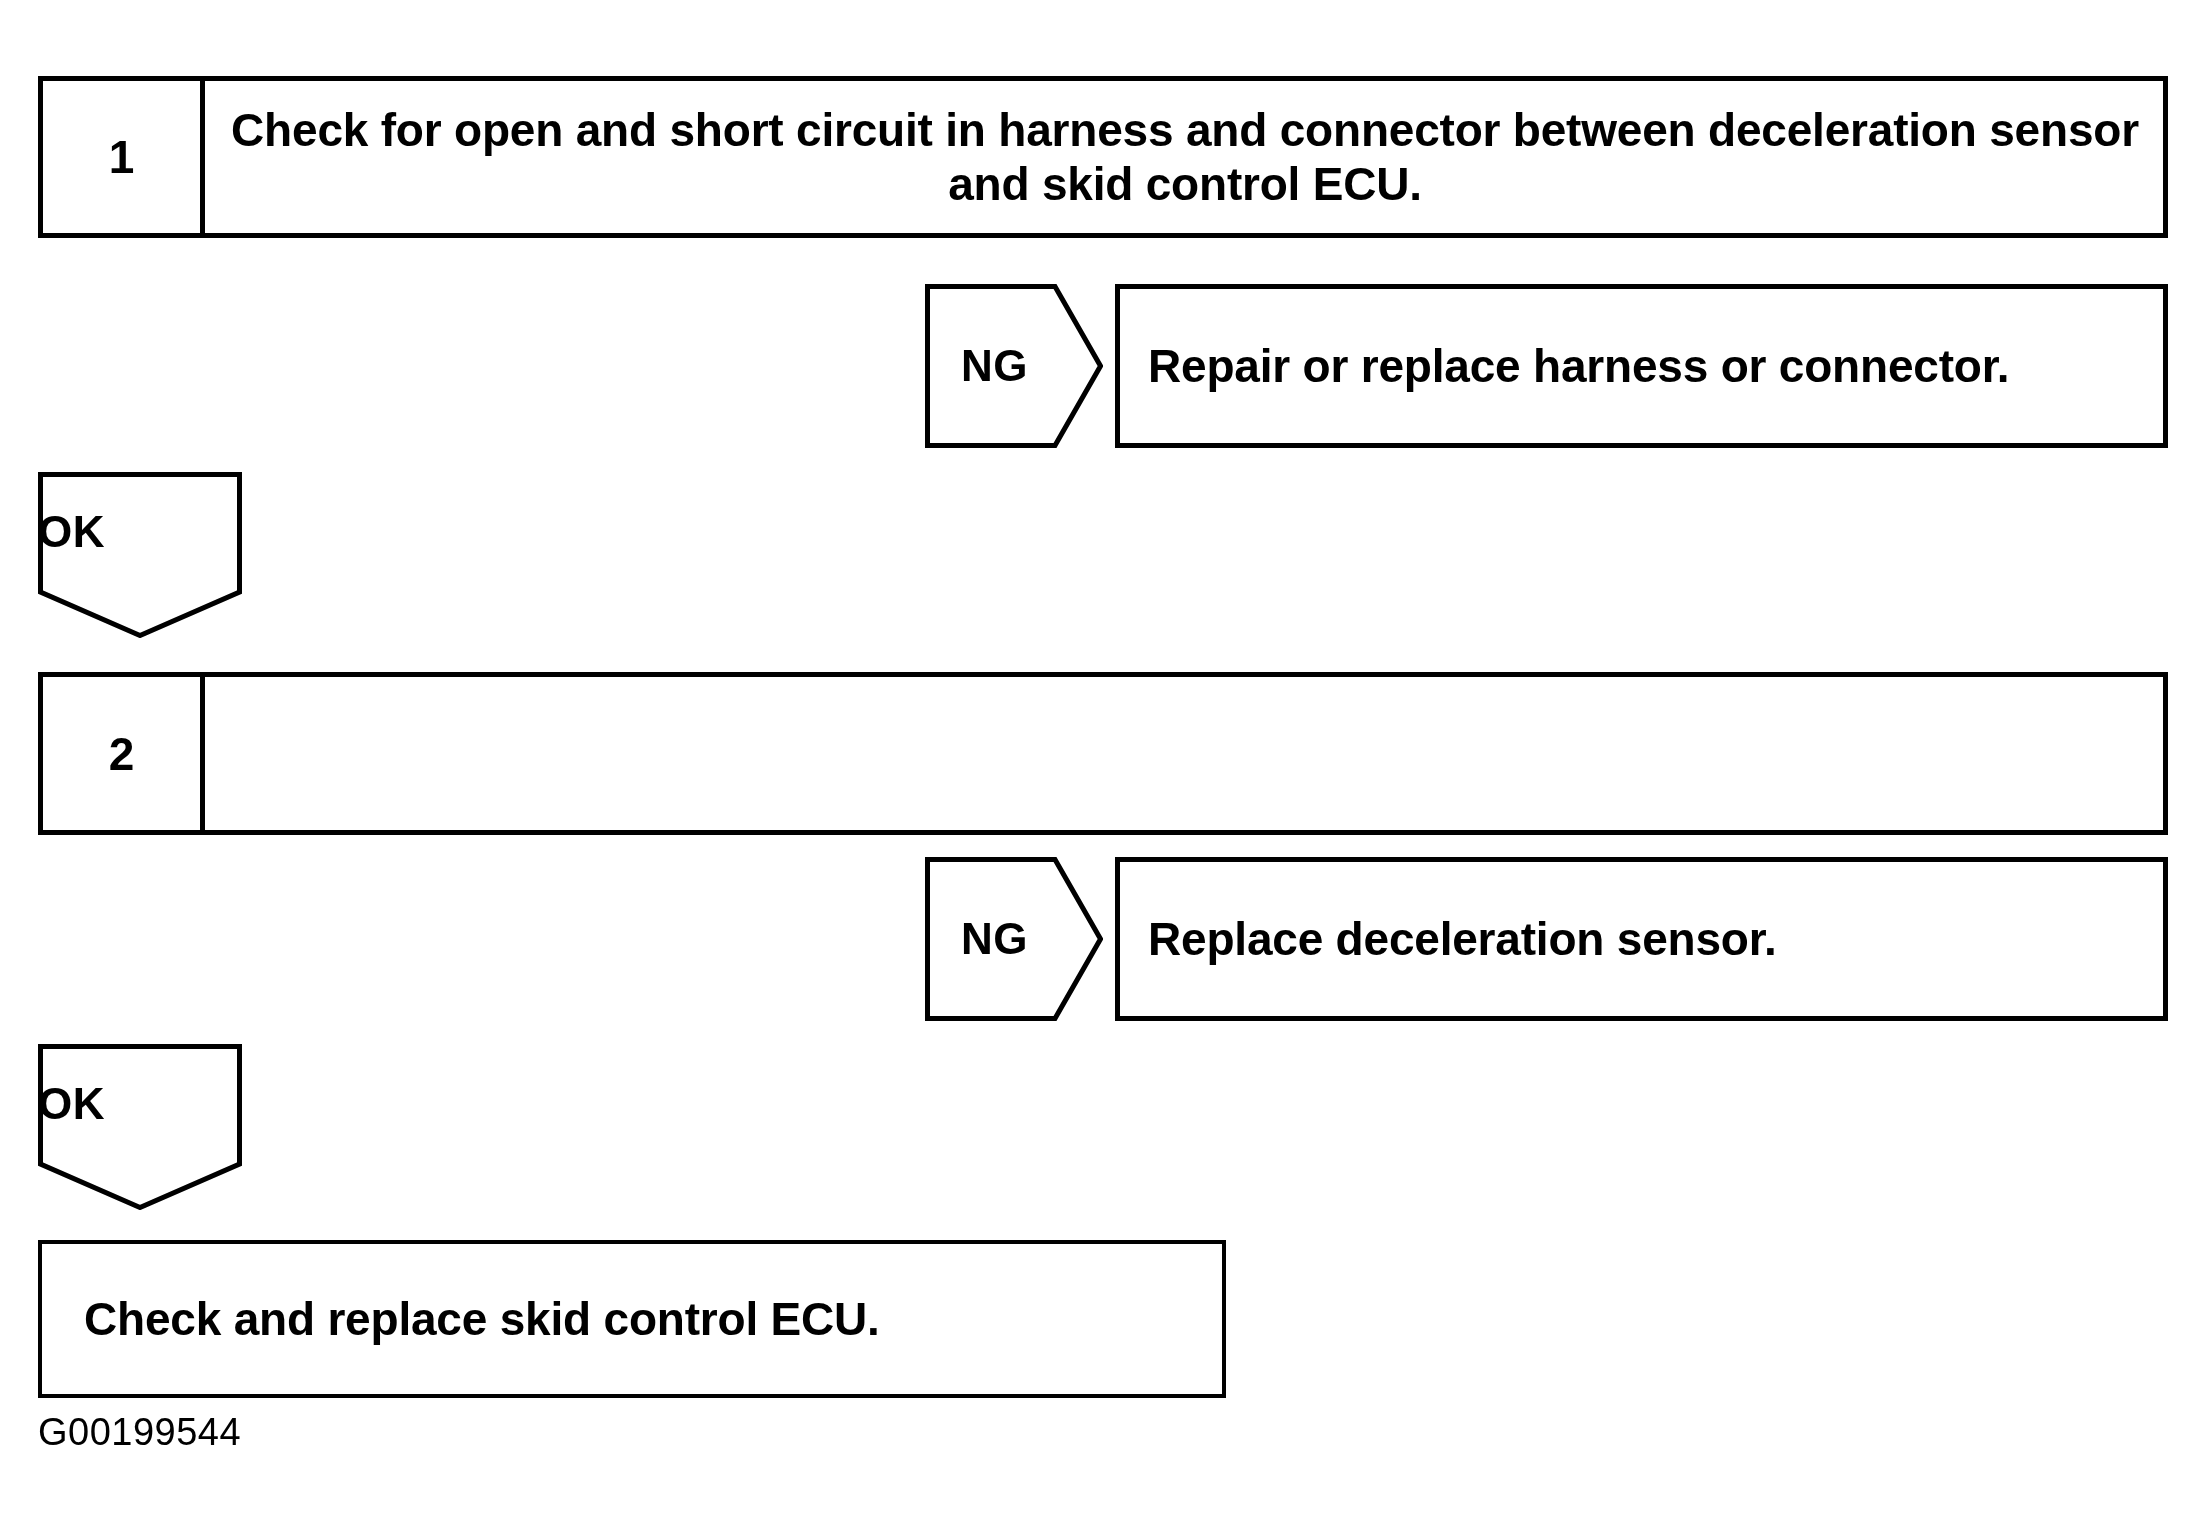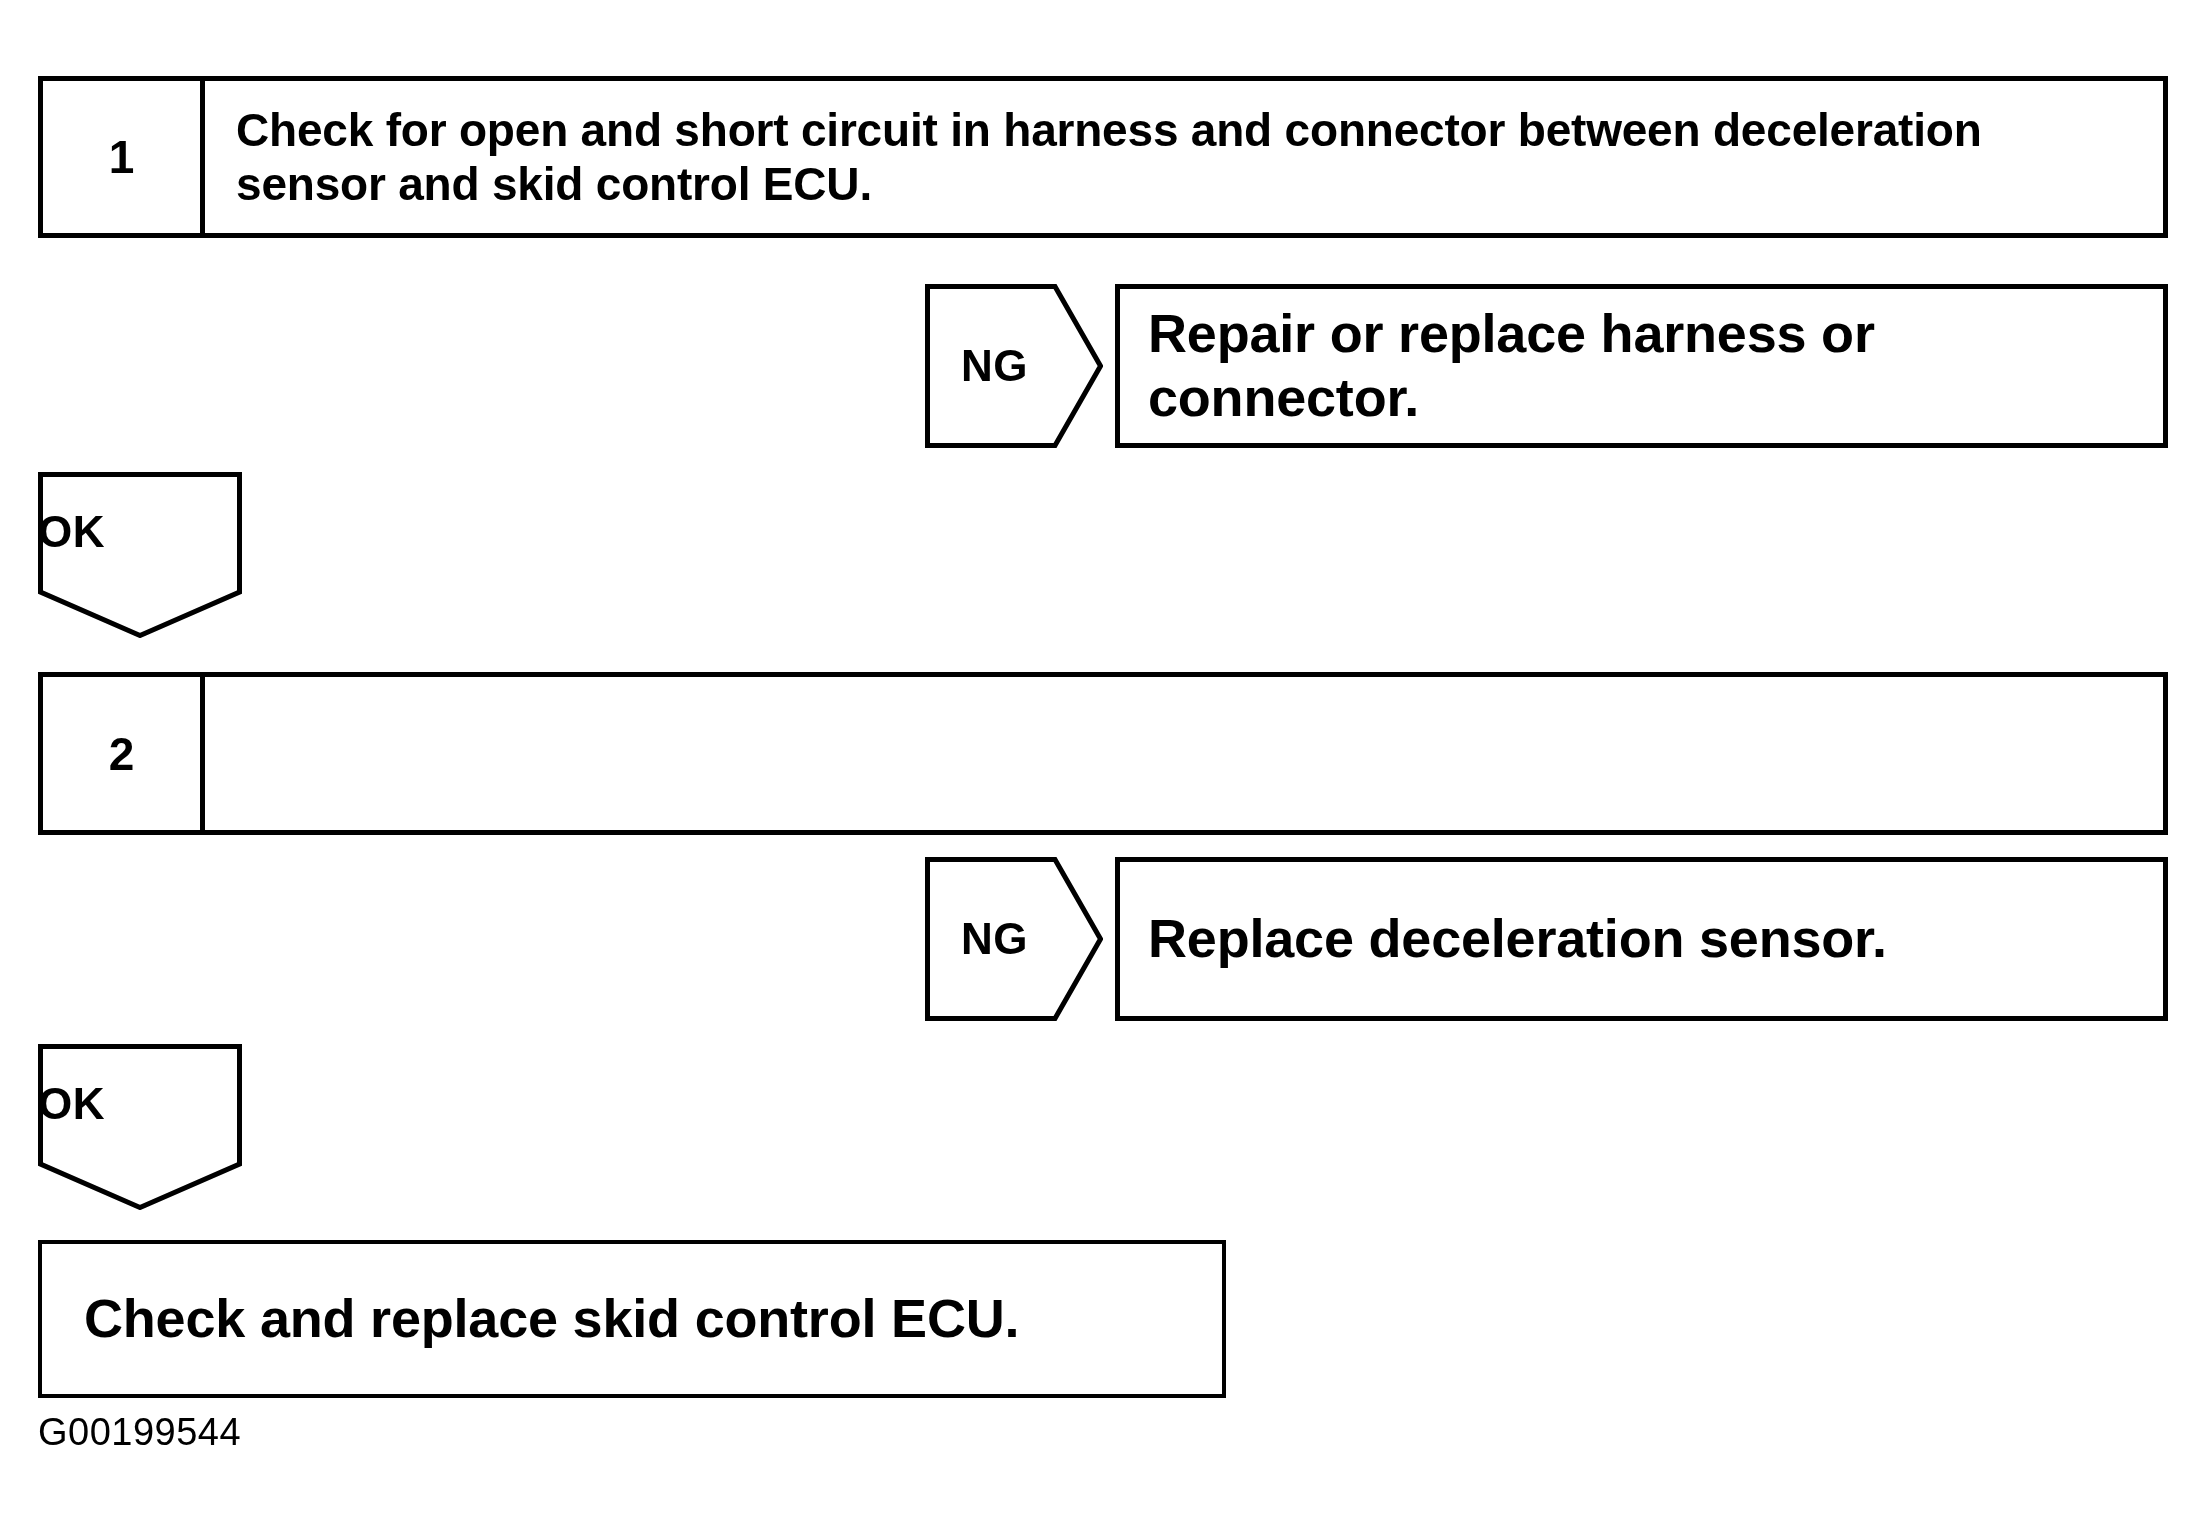--- a/index.html
+++ b/index.html
@@ -62,21 +62,21 @@
     letter-spacing: 0.2px;
   }
 
   .plain-text {
     position: absolute;
     top: 0;
     bottom: 0;
     display: flex;
     align-items: center;
     font-weight: bold;
-    font-size: 54px;
+    font-size: 46px;
     line-height: 1.18;
     letter-spacing: -0.2px;
   }
 
   
   .pent {
     position: absolute;
   }
   .pent svg {
     display: block;
@@ -118,21 +118,21 @@
 </style>
 </head>
 <body>
 
 <div id="canvas">
 
   <div class="box" style="left:38px; top:76px; width:2130px; height:162px;">
     <div class="num-cell" style="width:162px;">
       <span>1</span>
     </div>
-    <div class="step-text" style="left:193px; right:22px;">
+    <div class="step-text" style="left:186px; right:22px;text-align:center;">
       <span><span>Check for open and short circuit in harness and connector between deceleration sensor and skid control ECU.</span></span>
     </div>
   </div>
 
   <div class="pent right" style="left:925px; top:284px; width:178px; height:164px;">
     <svg viewBox="0 0 178 164" preserveAspectRatio="none">
       <polygon points="2.5,2.5 130,2.5 175.5,82 130,161.5 2.5,161.5" fill="#ffffff" stroke="#000000" stroke-width="5" stroke-linejoin="miter"></polygon>
     </svg>
     <div class="pent-label">NG</div>
   </div>

